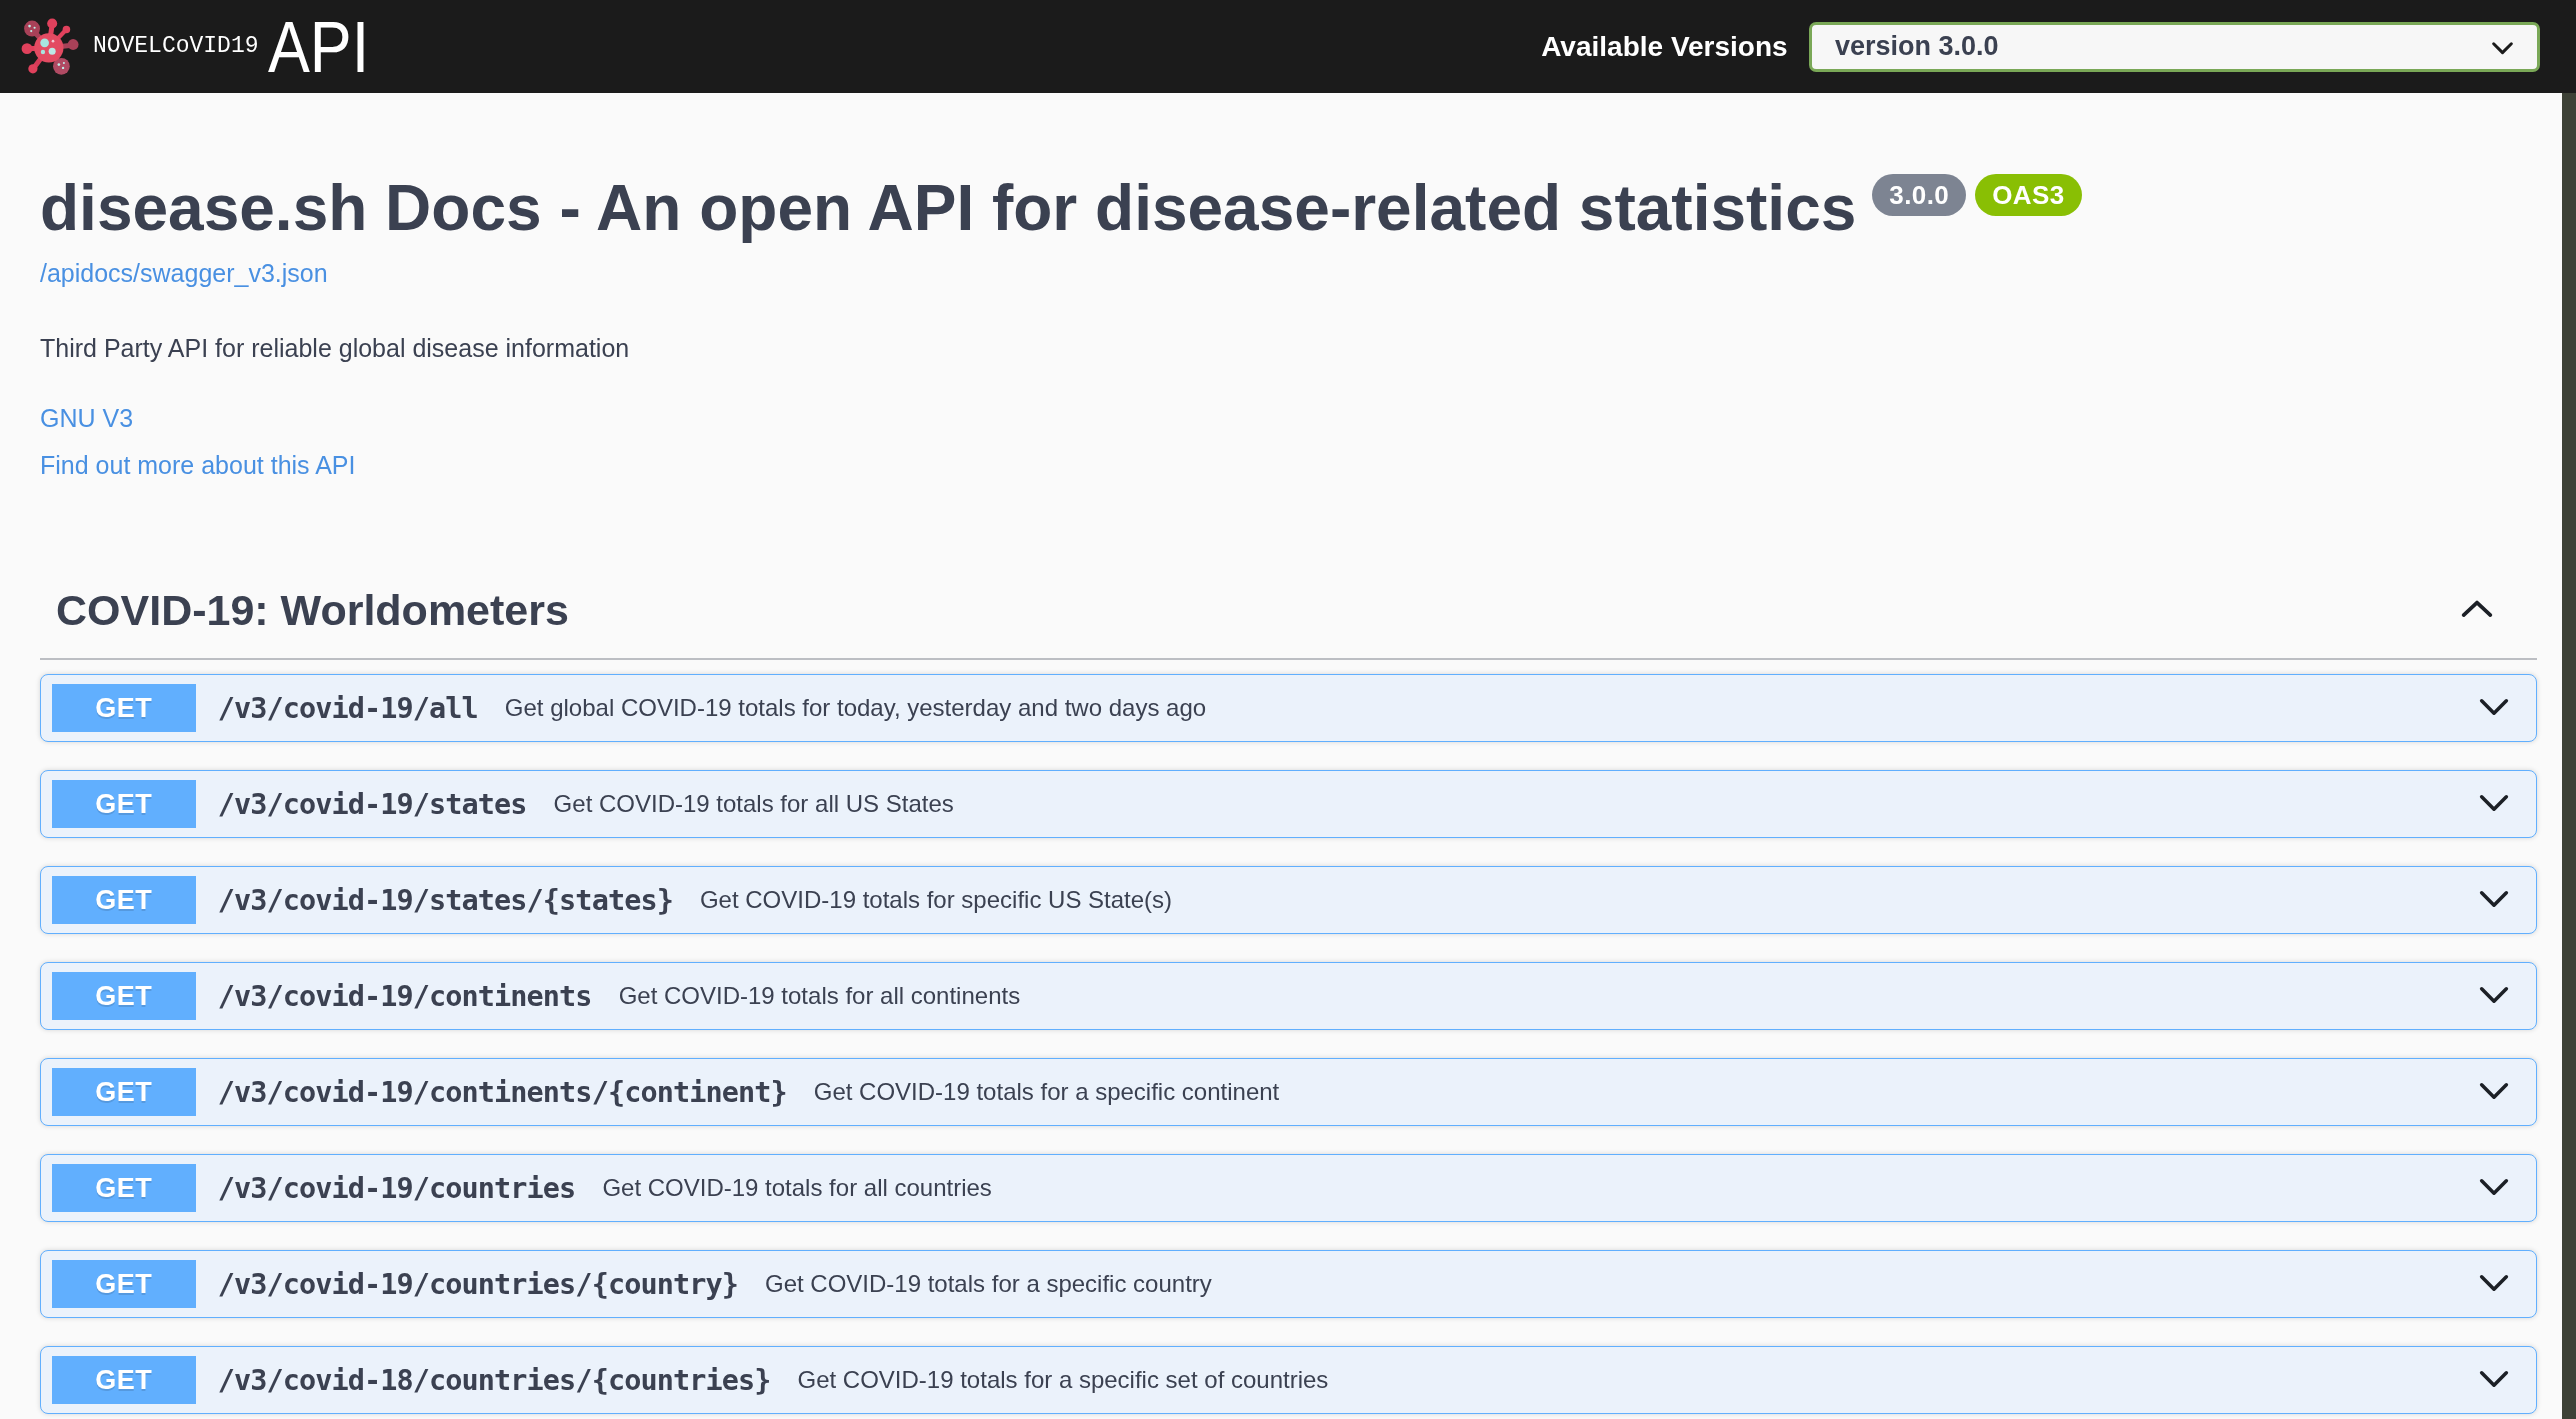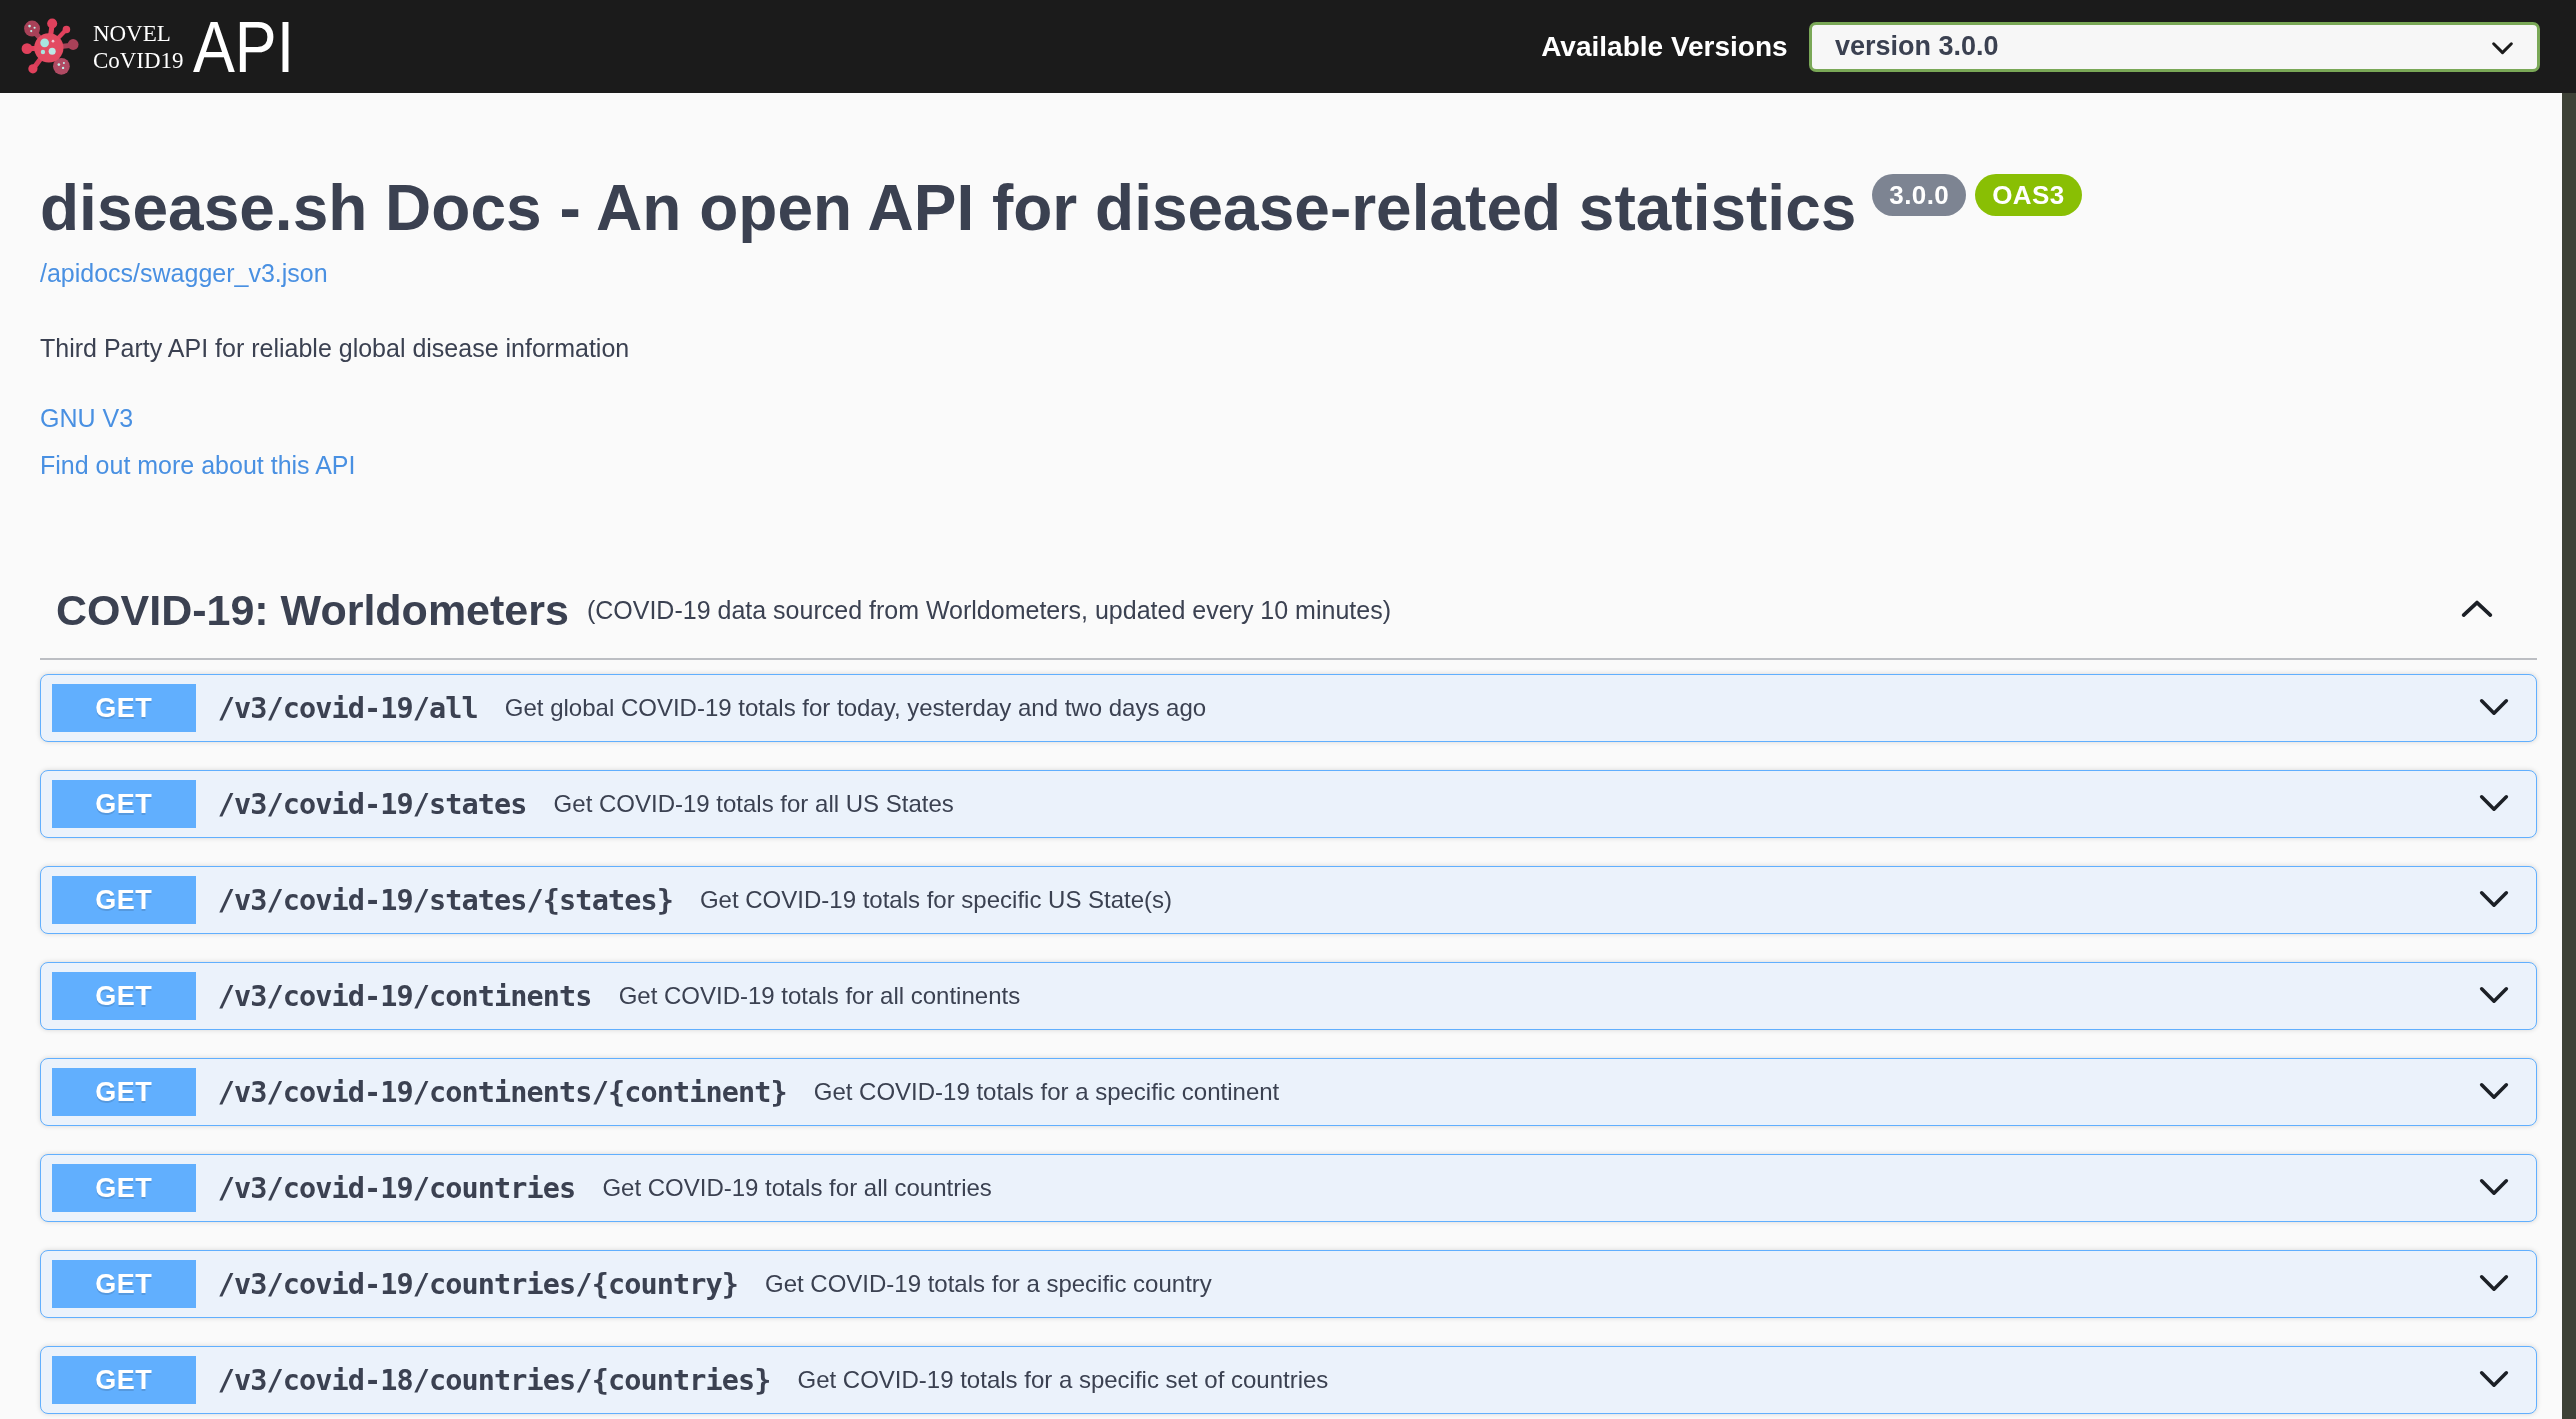--- a/index.html
+++ b/index.html
@@ -20,23 +20,23 @@
   
   .topbar {
     position:relative; z-index:2;
     height:93px; background:var(--topbar_bg,#1b1b1b);
     display:flex; align-items:center;
     padding:0 36px 0 21.4px;
   }
   .topbar-left { display:flex; align-items:center; }
   .logo-icon svg { display:block; }
   .logo-text {
-    display:flex; flex-direction:column; justify-content:center;
+    display:flex; flex-direction:row; justify-content:center;
     margin-left:12.5px; color:#fff;
-    font-family:Liberation Serif, serif;
+    font-family:Liberation Mono, monospace;
     font-size:23px; line-height:27px; letter-spacing:0px;
   }
   .logo-api {
     display:inline-block; color:#fff; font-size:73px; font-weight:400;
     line-height:1; margin-left:9px; letter-spacing:0px;
     transform:scaleX(.86); transform-origin:left center;
   }
   .topbar-right { margin-left:auto; display:flex; align-items:center; }
   .versions-label { color:#fff; font-size:28px; font-weight:700; margin-right:21.4px; }
   .version-select {
@@ -180,21 +180,20 @@
     <h1 class="page-title"><span>disease.sh Docs - An open API for disease-related statistics</span><span class="badge version">3.0.0</span><span class="badge oas">OAS3</span></h1>
     <a class="link spec-link">/apidocs/swagger_v3.json</a>
     <p class="description">Third Party API for reliable global disease information</p>
     <a class="link license-link">GNU V3</a>
     <a class="link more-link">Find out more about this API</a>
   </section>
 
   <section class="tag-section">
     <div class="tag-header">
       <span class="tag-title">COVID-19: Worldometers</span>
-      <span class="tag-subtitle">(COVID-19 data sourced from Worldometers, updated every 10 minutes)</span>
       <span class="tag-chevron">
         <svg width="34" height="19.6" viewBox="0 0 38 22">
             <path d="M4 18 L19 4 L34 18" fill="none" stroke="currentColor" stroke-width="4.2" stroke-linecap="round" stroke-linejoin="round"></path>
           </svg>
       </span>
     </div>
     <div class="tag-divider"></div>
 
     <div class="rows">
 

